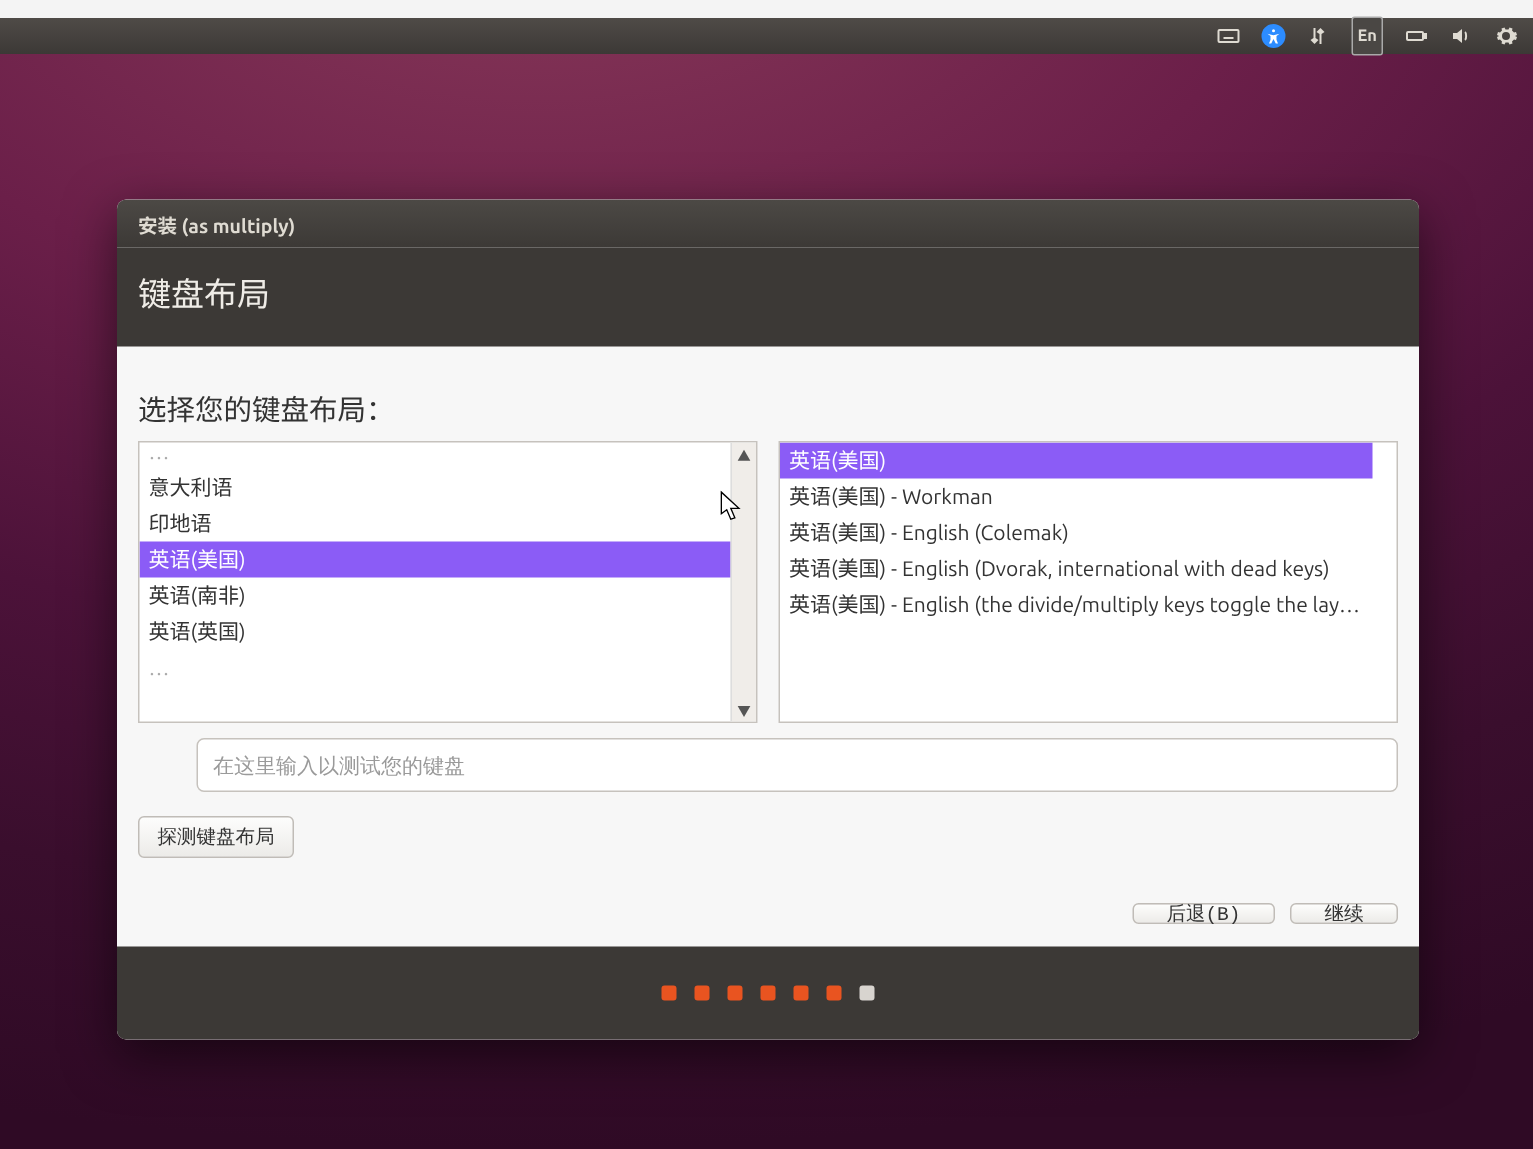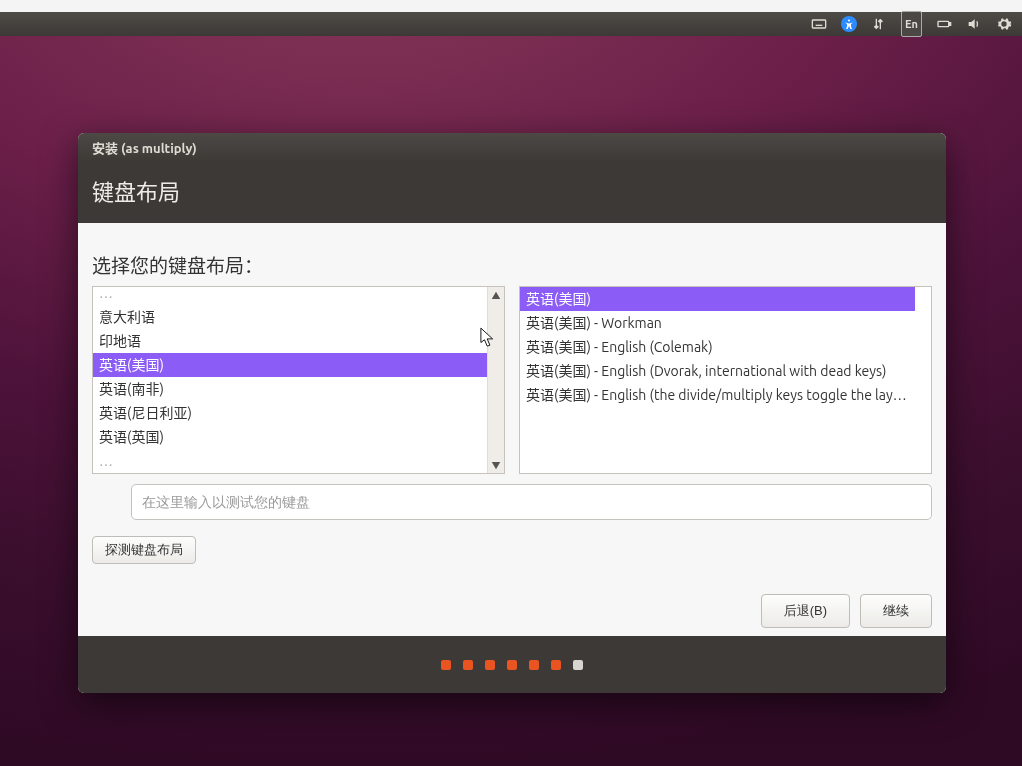--- a/index.html
+++ b/index.html
@@ -28,21 +28,21 @@
 .li{height:24px;line-height:24px;padding:0 6px;white-space:nowrap;overflow:hidden;text-overflow:ellipsis;color:#333;cursor:pointer;}
 .li.sel{background:#8b5cf6;color:#fff;}
 .clip{color:#aaa;}
 
 .testrow{margin-top:10px;margin-left:39px;}
 .tinput{width:100%;box-sizing:border-box;height:36px;border:1px solid #c6c2bd;border-radius:5px;padding:0 10px;font-size:14px;color:#333;background:#fff;}
 .tinput::placeholder{color:#9a9a9a;}
 
 .detectrow{margin-top:16px;}
 .btn{display:inline-flex;align-items:center;height:28px;padding:0 12px;border:1px solid #c0bcb7;border-radius:4px;background:linear-gradient(#fdfdfc,#ecebe8);color:#333;font-size:13px;cursor:pointer;}
-.btn.big{height:34px;padding:0 22px;}
+.btn.big{height:14px;padding:0 22px;font-family:Liberation Mono, monospace;}
 
 .navrow{margin-top:30px;display:flex;justify-content:flex-end;gap:10px;}
 
 .dots{height:62px;background:#3c3936;display:flex;align-items:center;justify-content:center;gap:12px;}
 .dot{width:10px;height:10px;border-radius:2px;background:#e95420;}
 .dot.off{background:#d8d4cf;}
 
 .cursor{position:absolute;left:480px;top:327px;pointer-events:none;}
 .cursor svg{width:18px;height:22px;}
 </style>
@@ -110,21 +110,20 @@
       <div class="prompt"><span>选择您的键盘布局：</span></div>
 
       <div class="lists">
         <div class="listwrap left">
           <div class="items" id="left-items">
               <div class="li clip">…</div>
               <div class="li">意大利语</div>
               <div class="li">印地语</div>
               <div class="li sel">英语(美国)</div>
               <div class="li">英语(南非)</div>
-              <div class="li">英语(尼日利亚)</div>
               <div class="li">英语(英国)</div>
               <div class="li clip">…</div>
             </div>
           <div class="scroll">
             <div class="sbtn">▲</div>
             <div class="sthumb"></div>
             <div class="sbtn">▼</div>
           </div>
         </div>
         <div class="listwrap right">

